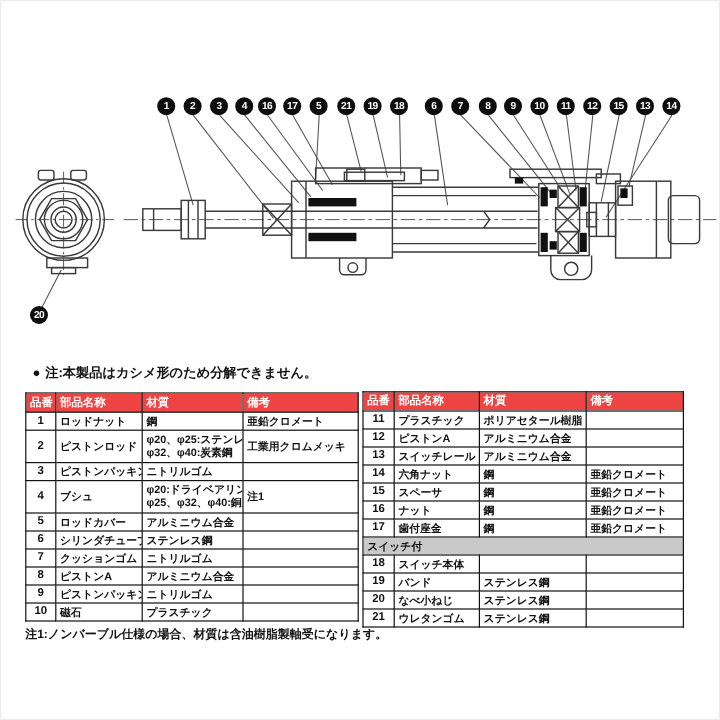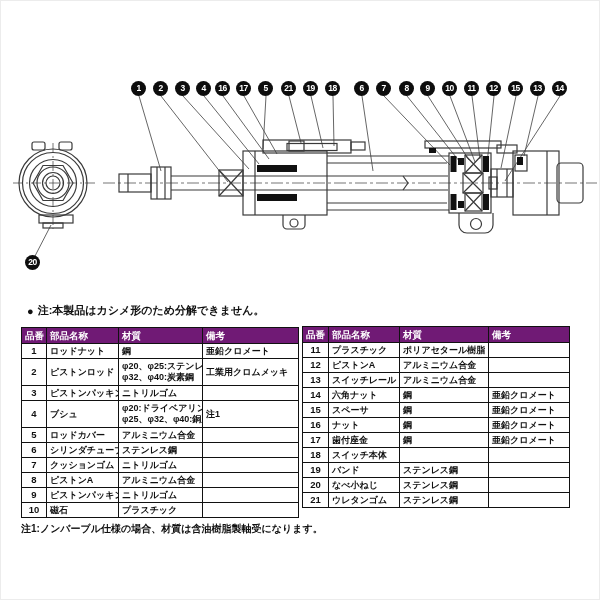--- a/index.html
+++ b/index.html
@@ -7,21 +7,21 @@
         font-family:"Liberation Sans",sans-serif;border:1px solid #ececec;box-sizing:border-box;}
   svg{position:absolute;left:0;top:0;}
   .co{position:absolute;width:15px;height:15px;border-radius:50%;background:#0d0d0d;color:#fff;
       display:flex;align-items:center;justify-content:center;
       font-size:8.5px;font-weight:700;letter-spacing:-0.5px;line-height:1;}
   .note-line{position:absolute;left:26px;top:302px;font-size:11px;font-weight:700;color:#111;
       display:flex;gap:4px;align-items:center;}
   table{border-collapse:collapse;table-layout:fixed;position:absolute;}
   td,th{border:1px solid #111;padding:1px 3px;overflow:hidden;white-space:nowrap;
       font-size:9px;font-weight:700;color:#111;vertical-align:middle;line-height:12px;}
-  th{background:#701a75;color:#fff;text-align:left;font-size:9.5px;height:13px;}
+  th{background:#ef4444;color:#fff;text-align:left;font-size:9.5px;height:13px;}
   .num{text-align:center;font-size:9.5px;}
   td.mat div{line-height:11px;}
   tr{height:15px;}
   tr.tall{height:27px;}
   tr.band{height:13px;}
   tr.band td{background:#c9c9c9;text-align:left;}
   #tbl-left{left:20px;top:326px;width:277px;}
   #tbl-right{left:301px;top:325px;width:267px;}
   .footnote{position:absolute;left:20px;top:521px;font-size:10px;font-weight:700;color:#111;}
 </style>
@@ -290,20 +290,23 @@
       <td>ナット</td>
       <td>鋼</td>
       <td>亜鉛クロメート</td>
     </tr>
     <tr>
       <td class="num">17</td>
       <td>歯付座金</td>
       <td>鋼</td>
       <td>亜鉛クロメート</td>
     </tr>
+    <tr class="band">
+      <td colspan="4">スイッチ付</td>
+    </tr>
     <tr>
       <td class="num">18</td>
       <td>スイッチ本体</td>
       <td></td>
       <td></td>
     </tr>
     <tr>
       <td class="num">19</td>
       <td>バンド</td>
       <td>ステンレス鋼</td>

